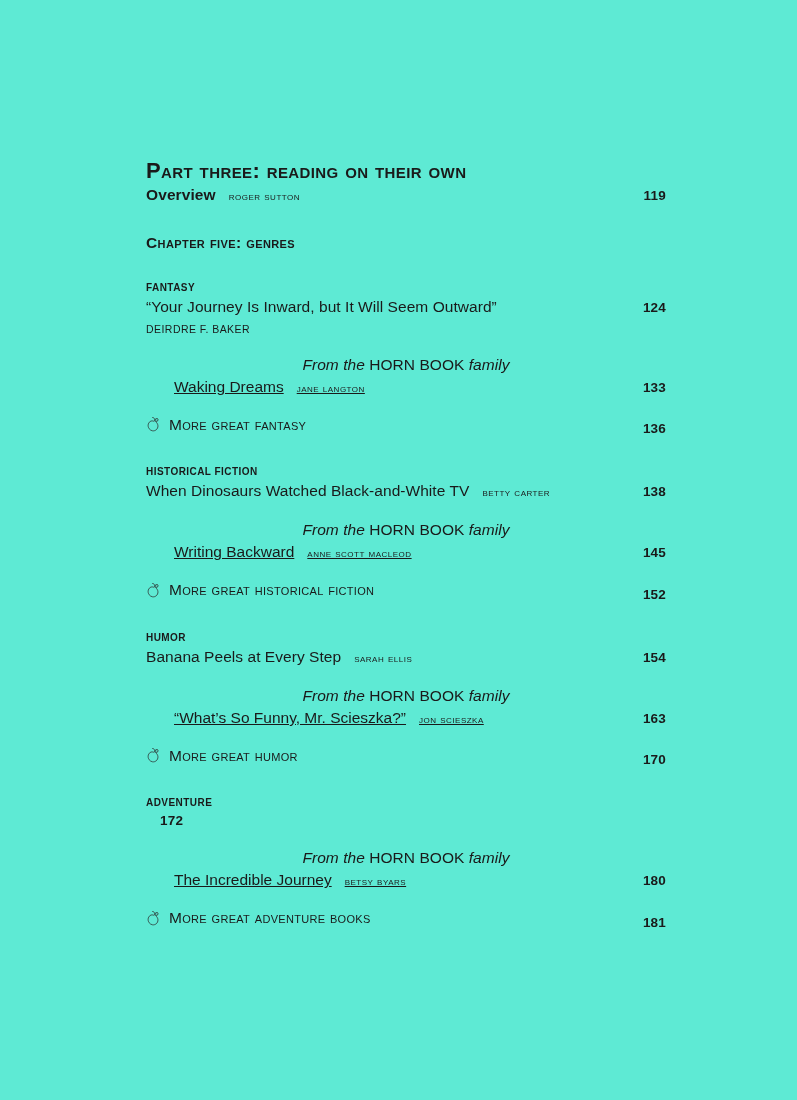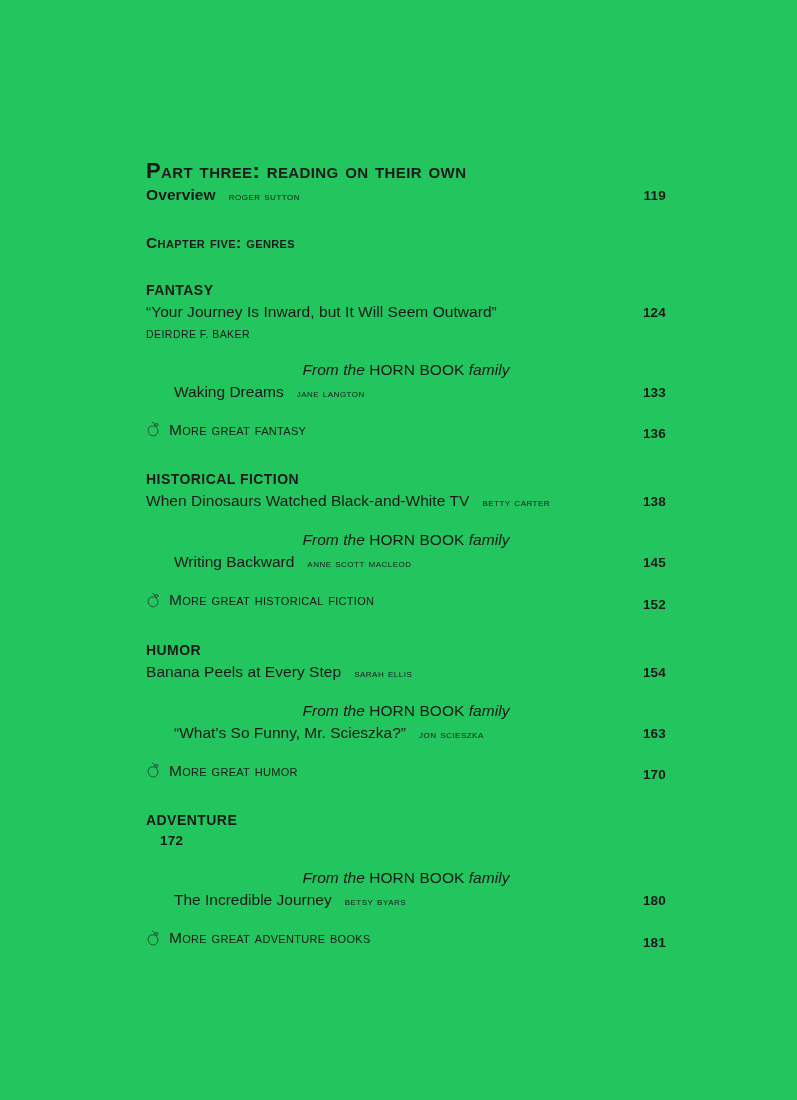--- a/index.html
+++ b/index.html
@@ -13,21 +13,21 @@
   body {
     font-family: "Liberation Sans", sans-serif;
     color: #1a1a1a;
     -webkit-font-smoothing: antialiased;
   }
 
   .page {
     position: relative;
     width: 797px;
     height: 1100px;
-    background: #22c55e;
+    background: #5eead4;
   }
 
   .toc {
     position: absolute;
     left: 146px;
     top: 158px;
     width: 520px;
   }
 
   
@@ -85,21 +85,21 @@
     font-variant: small-caps;
     text-transform: lowercase;
     margin-top: 30px;
     margin-bottom: 3px;
   }
   .chapter-title::first-letter { text-transform: uppercase; }
 
   
   .genre-block { margin-top: 30px; }
   .genre-label {
-    font-size: 14px;
+    font-size: 10px;
     font-weight: bold;
     letter-spacing: 0.45px;
     text-transform: uppercase;
     margin-bottom: 5px;
   }
 
   .article-row { margin-bottom: 0; }
   .article-title {
     font-size: 15.5px;
     font-weight: normal;
@@ -119,21 +119,21 @@
     font-size: 15.5px;
     font-style: italic;
     letter-spacing: 0.05px;
     margin-bottom: 4px;
     text-align: center;
   }
   .family-head .roman {
     font-style: normal;
   }
   .family-row { padding-left: 28px; }
-  .family-row .label { padding-left: 0; }
+  .family-row .label { padding-left: 0; text-decoration: underline; }
   .family-title {
     font-size: 15.5px;
     font-weight: normal;
   }
 
   
   .more-row { margin-top: 20px; }
   .more-label {
     display: flex;
     align-items: center;

